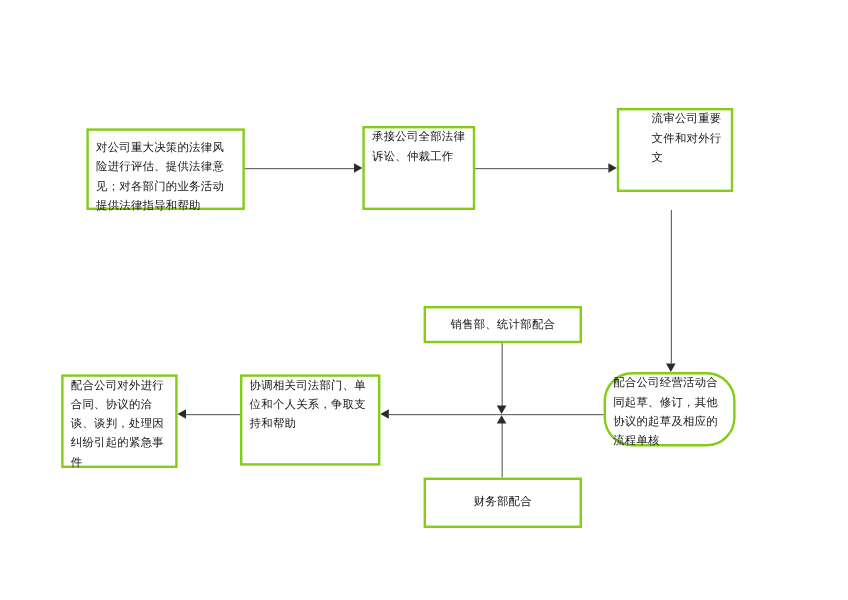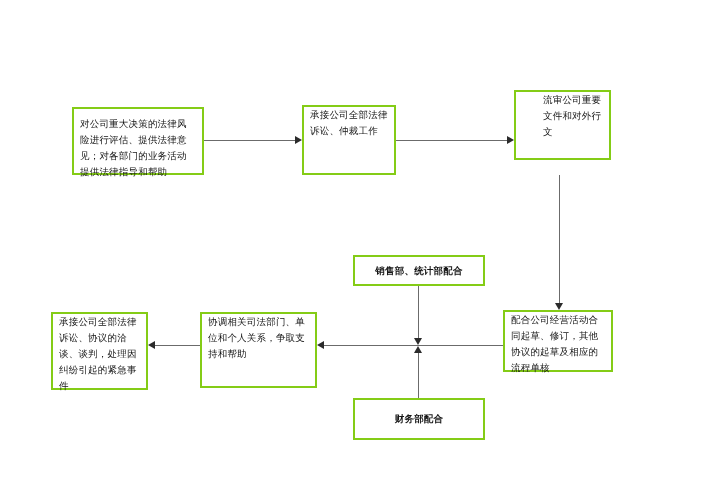--- a/index.html
+++ b/index.html
@@ -51,21 +51,20 @@
     align-items: flex-start;
   }
   .node.tl-text .txt {
     padding-top: 7px;
   }
   .node.center-text {
     display: flex;
     align-items: center;
     justify-content: center;
     text-align: center;
-    font-weight: bold;
   }
   .node.mid-text {
     display: flex;
     align-items: flex-start;
   }
 
   
   .hline {
     position: absolute;
     height: 0;
@@ -117,30 +116,30 @@
   </div>
 
   <div class="node mid-text" style="left:514px; top:90px; width:97px; height:70px;padding-left:21px;">
     <span class="txt">流审公司重要文件和对外行文</span>
   </div>
 
   <div class="node center-text" style="left:353px; top:255px; width:132px; height:31px;">
     <span class="txt">销售部、统计部配合</span>
   </div>
 
-  <div class="node mid-text" style="left:503px; top:310px; width:110px; height:62px;">
+  <div class="node mid-text" style="left:503px; top:310px; width:110px; height:62px;border-radius:24px;">
     <span class="txt">配合公司经营活动合同起草、修订，其他协议的起草及相应的流程单核</span>
   </div>
 
   <div class="node mid-text" style="left:200px; top:312px; width:117px; height:76px;">
     <span class="txt">协调相关司法部门、单位和个人关系，争取支持和帮助</span>
   </div>
 
   <div class="node mid-text" style="left:51px; top:312px; width:97px; height:78px;">
-    <span class="txt">承接公司全部法律诉讼、协议的洽谈、谈判，处理因纠纷引起的紧急事件</span>
+    <span class="txt">配合公司对外进行合同、协议的洽谈、谈判，处理因纠纷引起的紧急事件</span>
   </div>
 
   <div class="node center-text" style="left:353px; top:398px; width:132px; height:42px;">
     <span class="txt">财务部配合</span>
   </div>
 
   <div class="hline" style="left:204px; top:140px; width:91px;"></div>
   <div class="arrow arrow-right" style="left:295px; top:136px;"></div>
 
   <div class="hline" style="left:396px; top:140px; width:111px;"></div>

